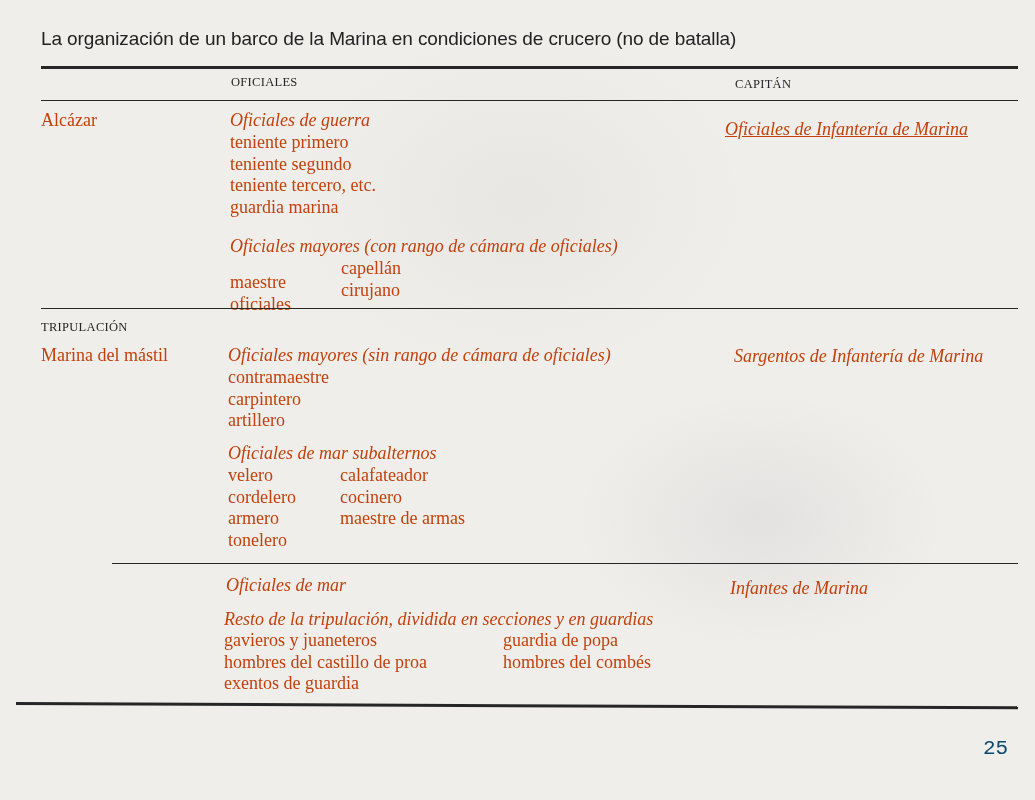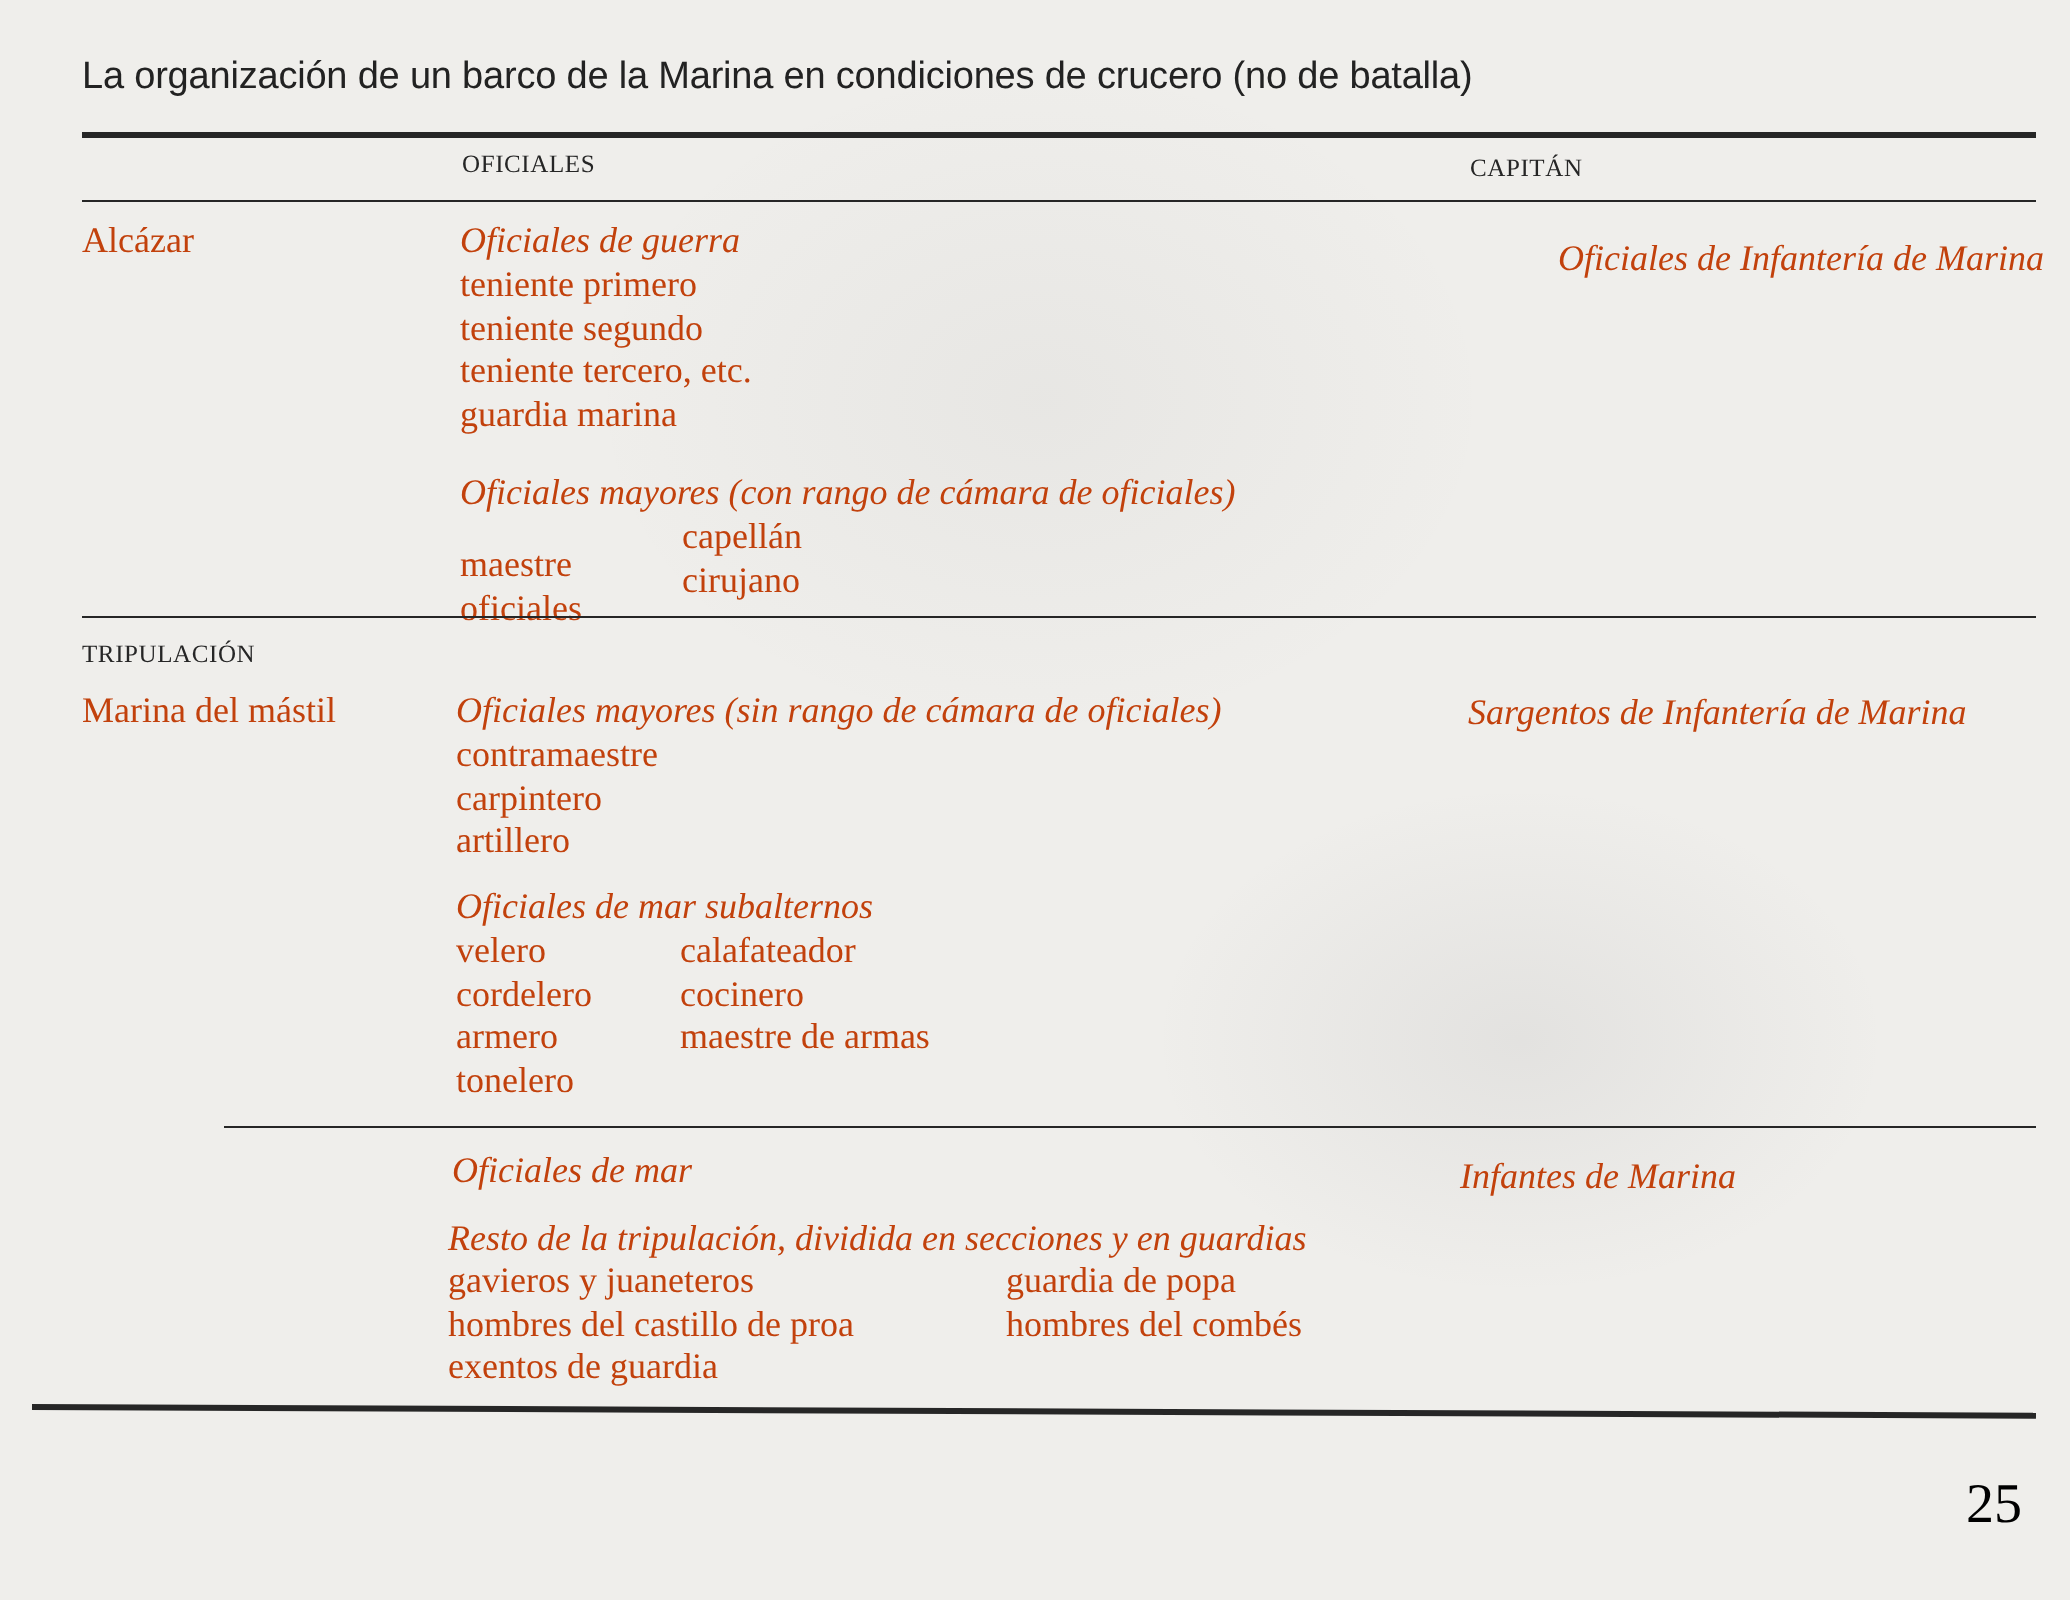--- a/index.html
+++ b/index.html
@@ -26,21 +26,21 @@
     .thin  { height: 1.3px; }
     .smallcaps {
       position: absolute; font-size: 12.5px; letter-spacing: 0.3px; color: #262626;
       text-transform: uppercase;
     }
     .txt { position: absolute; font-size: 18px; line-height: 21.5px; white-space: nowrap; color: #c2410c; }
     .it  { font-style: italic; }
     .lines div { height: 21.5px; }
     .page-num {
       position: absolute; left: 983px; top: 737px;
-      font-family: Liberation Serif, serif; font-size: 28px; color: #000000;
+      font-family: Liberation Mono, monospace; font-size: 21px; color: #0c4a6e;
     }
   </style>
 </head>
 <body>
 
 <div class="bleed"></div>
 
 <div class="title">La organización de un barco de la Marina en condiciones de crucero (no de batalla)</div>
 
 <div class="rule thick" style="left:41px; top:66px; width:977px;"></div>
@@ -53,21 +53,21 @@
 <div class="txt" style="left:41px; top:110px;">Alcázar</div>
 
 <div class="txt it" style="left:230px; top:110px;">Oficiales de guerra</div>
 <div class="txt lines" style="left:230px; top:132px;">
   <div>teniente primero</div>
   <div>teniente segundo</div>
   <div>teniente tercero, etc.</div>
   <div>guardia marina</div>
 </div>
 
-<div class="txt it" style="left:779px; top:119px;">Oficiales de Infantería de  Marina</div>
+<div class="txt it" style="left:725px; top:119px;text-decoration:underline;">Oficiales de Infantería de  Marina</div>
 
 <div class="txt it" style="left:230px; top:236px;">Oficiales mayores (con rango de cámara de oficiales)</div>
 <div class="txt lines" style="left:230px; top:272px;">
   <div>maestre</div>
   <div>oficiales</div>
 </div>
 <div class="txt lines" style="left:341px; top:258px;">
   <div>capellán</div>
   <div>cirujano</div>
 </div>

